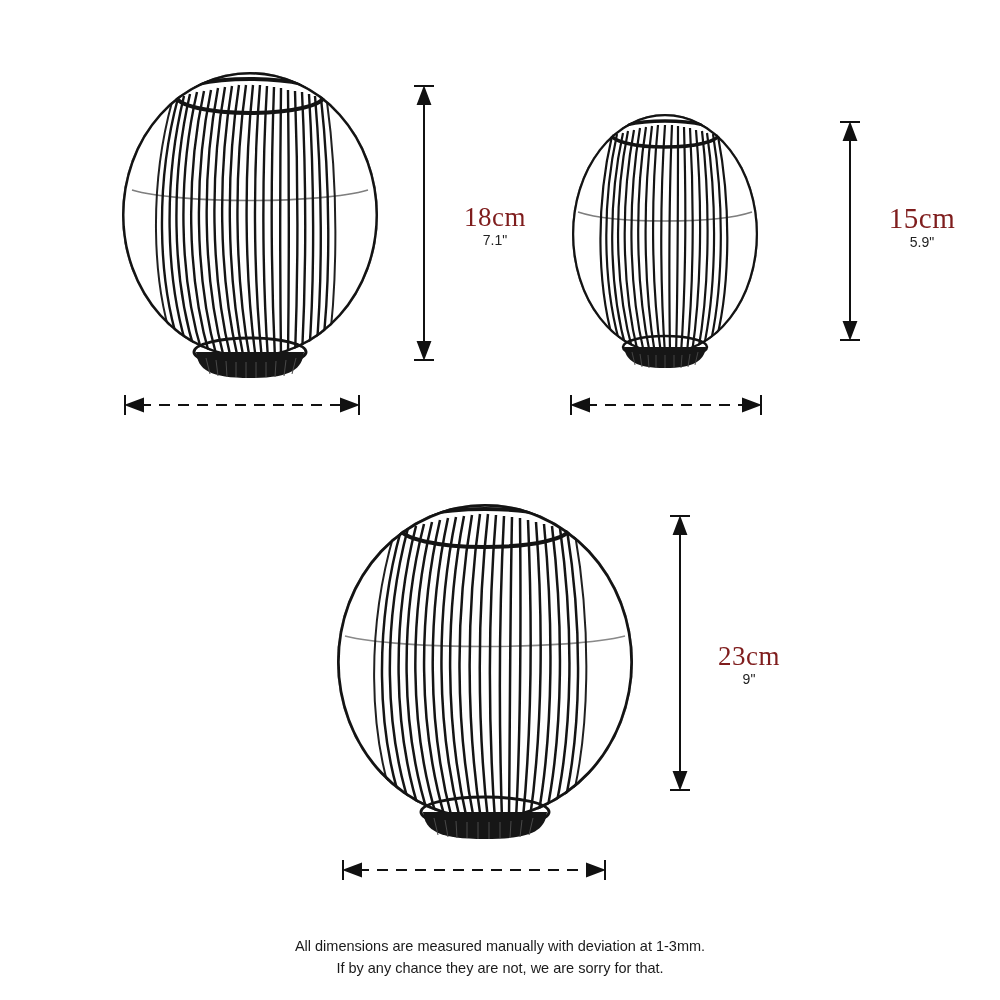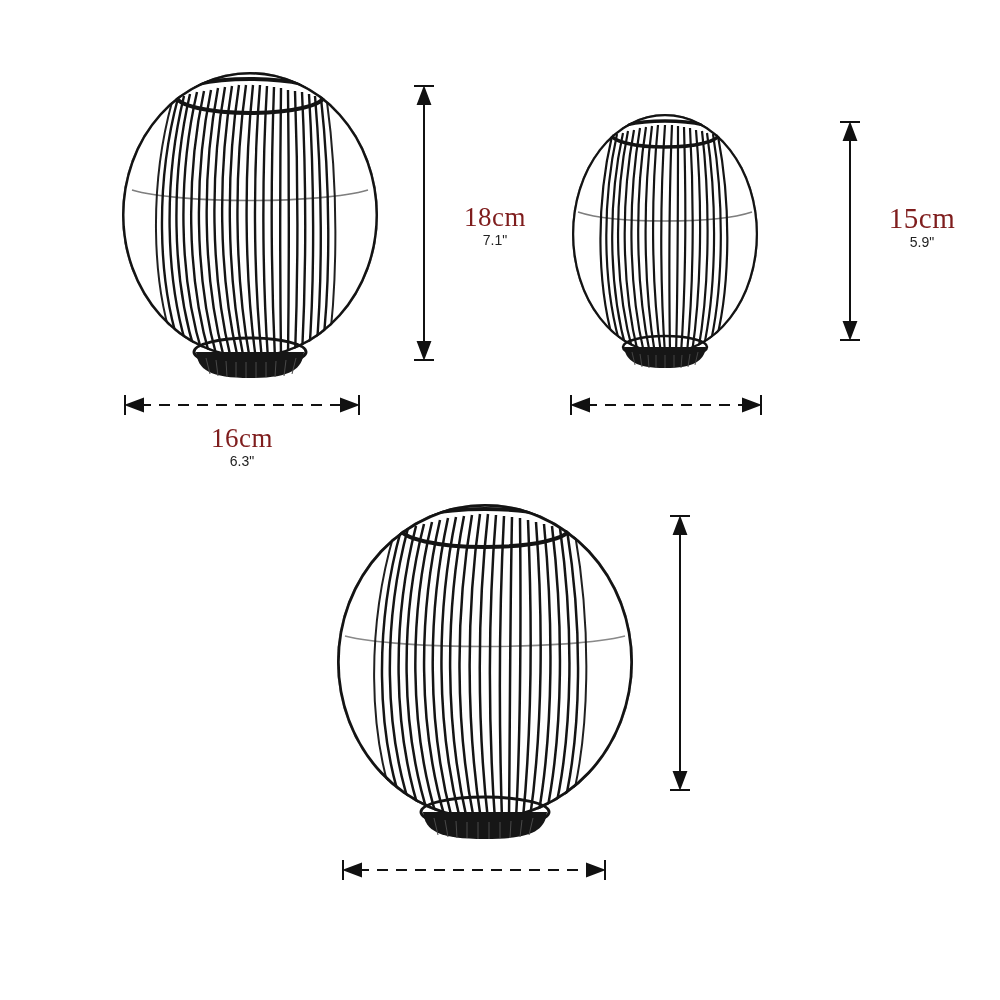--- a/index.html
+++ b/index.html
@@ -154,24 +154,20 @@
     <svg width="244" height="24" viewBox="0 0 244 24" xmlns="http://www.w3.org/2000/svg">
       <g stroke="#111" stroke-width="2" fill="#111">
         <line x1="5" y1="2" x2="5" y2="22"></line>
         <line x1="239" y1="2" x2="239" y2="22"></line>
         <line x1="20" y1="12" x2="224" y2="12" stroke-dasharray="11 8"></line>
         <polygon points="7,12 23,6 23,18"></polygon>
         <polygon points="237,12 221,6 221,18"></polygon>
       </g>
     </svg>
   </div>
-  <div class="label" style="left:172px; top:424px; width:140px;">
-    <div class="metric">16cm</div>
-    <div class="imperial">6.3"</div>
-  </div>
 
   <div class="product" style="left:570px; top:112px; width:190px; height:258px;">
     <svg width="190" height="258" viewBox="0 0 190 258" xmlns="http://www.w3.org/2000/svg">
       <defs>
         <clipPath id="clipSm">
           <ellipse cx="95" cy="122" rx="93" ry="120"></ellipse>
         </clipPath>
       </defs>
       <g clip-path="url(#clipSm)">
         <g stroke="#141414" fill="none">
@@ -318,27 +314,35 @@
     <svg width="24" height="282" viewBox="0 0 24 282" xmlns="http://www.w3.org/2000/svg">
       <g stroke="#111" stroke-width="2" fill="#111">
         <line x1="2" y1="4" x2="22" y2="4"></line>
         <line x1="2" y1="278" x2="22" y2="278"></line>
         <line x1="12" y1="18" x2="12" y2="264"></line>
         <polygon points="12,6 6,22 18,22"></polygon>
         <polygon points="12,276 6,260 18,260"></polygon>
       </g>
     </svg>
   </div>
+  <div class="label" style="left:694px; top:642px; width:110px;">
+    <div class="metric">23cm</div>
+    <div class="imperial">9"</div>
+  </div>
 
   <div class="dim" style="left:338px; top:858px; width:272px; height:24px;">
     <svg width="272" height="24" viewBox="0 0 272 24" xmlns="http://www.w3.org/2000/svg">
       <g stroke="#111" stroke-width="2" fill="#111">
         <line x1="5" y1="2" x2="5" y2="22"></line>
         <line x1="267" y1="2" x2="267" y2="22"></line>
         <line x1="20" y1="12" x2="252" y2="12" stroke-dasharray="11 8"></line>
         <polygon points="7,12 23,6 23,18"></polygon>
         <polygon points="265,12 249,6 249,18"></polygon>
       </g>
     </svg>
   </div>
 
+  <div class="footnote" style="top:935px;">
+    <div>All dimensions are measured manually with deviation at 1-3mm.</div>
+    <div>If by any chance they are not, we are sorry for that.</div>
+  </div>
 
 </div>
 
 </body></html>

